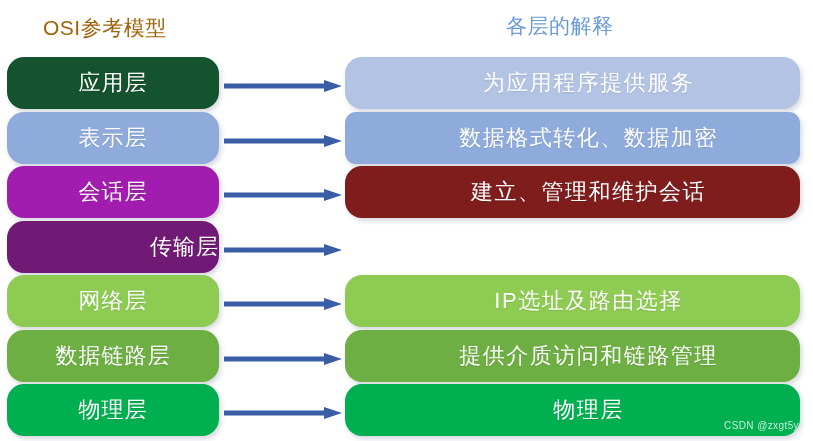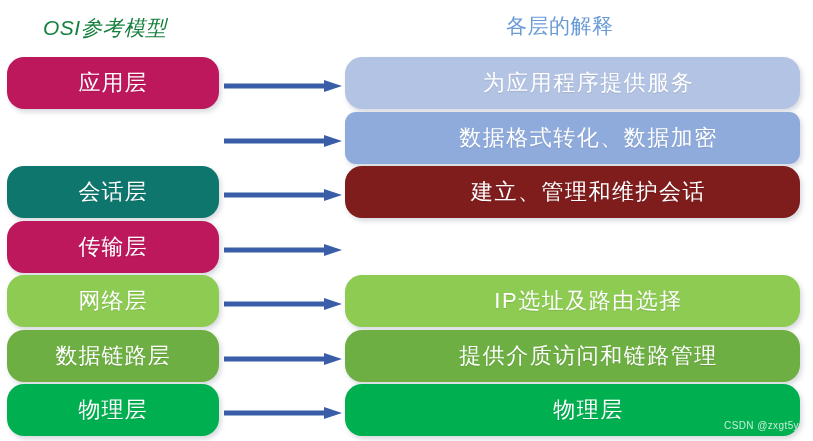--- a/index.html
+++ b/index.html
@@ -89,66 +89,69 @@
     color: rgba(255,255,255,0.78);
     letter-spacing: 0.4px;
     white-space: nowrap;
   }
 </style>
 </head>
 <body>
 
 <div id="diagram">
 
-  <div class="col-title" id="title-left" style="color: #15803d; font-style: italic;">OSI参考模型</div>
+  <div class="col-title" id="title-left" style="color: #a16207;">OSI参考模型</div>
 
   <div class="col-title" id="title-right" style="color: rgb(106, 155, 216);">各层的解释</div>
 
   <div id="rows-container">
       <div class="row" style="top: 57px;">
-        <div class="pill pill-left" style="background: #be185d; justify-content: center;">
+        <div class="pill pill-left" style="background: #14532d; justify-content: center;">
           <span class="pill-label">应用层</span>
         </div>
         <div class="arrow">
           <svg width="118" height="12" viewBox="0 0 118 12">
             <line x1="0" y1="6" x2="103" y2="6" stroke="#3A5DA8" stroke-width="5"></line>
             <polygon points="100,0 118,6 100,12" fill="#3A5DA8"></polygon>
           </svg>
         </div>
         <div class="pill pill-right" style="background: rgb(179, 195, 227);">
           <span class="pill-label">为应用程序提供服务</span>
         </div>
       </div>
       <div class="row" style="top: 111.5px;">
+        <div class="pill pill-left" style="background: rgb(143, 171, 220);">
+          <span class="pill-label">表示层</span>
+        </div>
         <div class="arrow">
           <svg width="118" height="12" viewBox="0 0 118 12">
             <line x1="0" y1="6" x2="103" y2="6" stroke="#3A5DA8" stroke-width="5"></line>
             <polygon points="100,0 118,6 100,12" fill="#3A5DA8"></polygon>
           </svg>
         </div>
         <div class="pill pill-right" style="background: rgb(143, 171, 220); border-radius: 11px;">
           <span class="pill-label">数据格式转化、数据加密</span>
         </div>
       </div>
       <div class="row" style="top: 166px;">
-        <div class="pill pill-left" style="background: #0f766e;">
+        <div class="pill pill-left" style="background: #a21caf;">
           <span class="pill-label">会话层</span>
         </div>
         <div class="arrow">
           <svg width="118" height="12" viewBox="0 0 118 12">
             <line x1="0" y1="6" x2="103" y2="6" stroke="#3A5DA8" stroke-width="5"></line>
             <polygon points="100,0 118,6 100,12" fill="#3A5DA8"></polygon>
           </svg>
         </div>
         <div class="pill pill-right" style="background: #7f1d1d;">
           <span class="pill-label">建立、管理和维护会话</span>
         </div>
       </div>
       <div class="row" style="top: 220.5px;">
-        <div class="pill pill-left" style="background: #be185d;">
+        <div class="pill pill-left" style="background: #701a75; justify-content: flex-end;">
           <span class="pill-label">传输层</span>
         </div>
         <div class="arrow">
           <svg width="118" height="12" viewBox="0 0 118 12">
             <line x1="0" y1="6" x2="103" y2="6" stroke="#3A5DA8" stroke-width="5"></line>
             <polygon points="100,0 118,6 100,12" fill="#3A5DA8"></polygon>
           </svg>
         </div>
       </div>
       <div class="row" style="top: 275px;">

